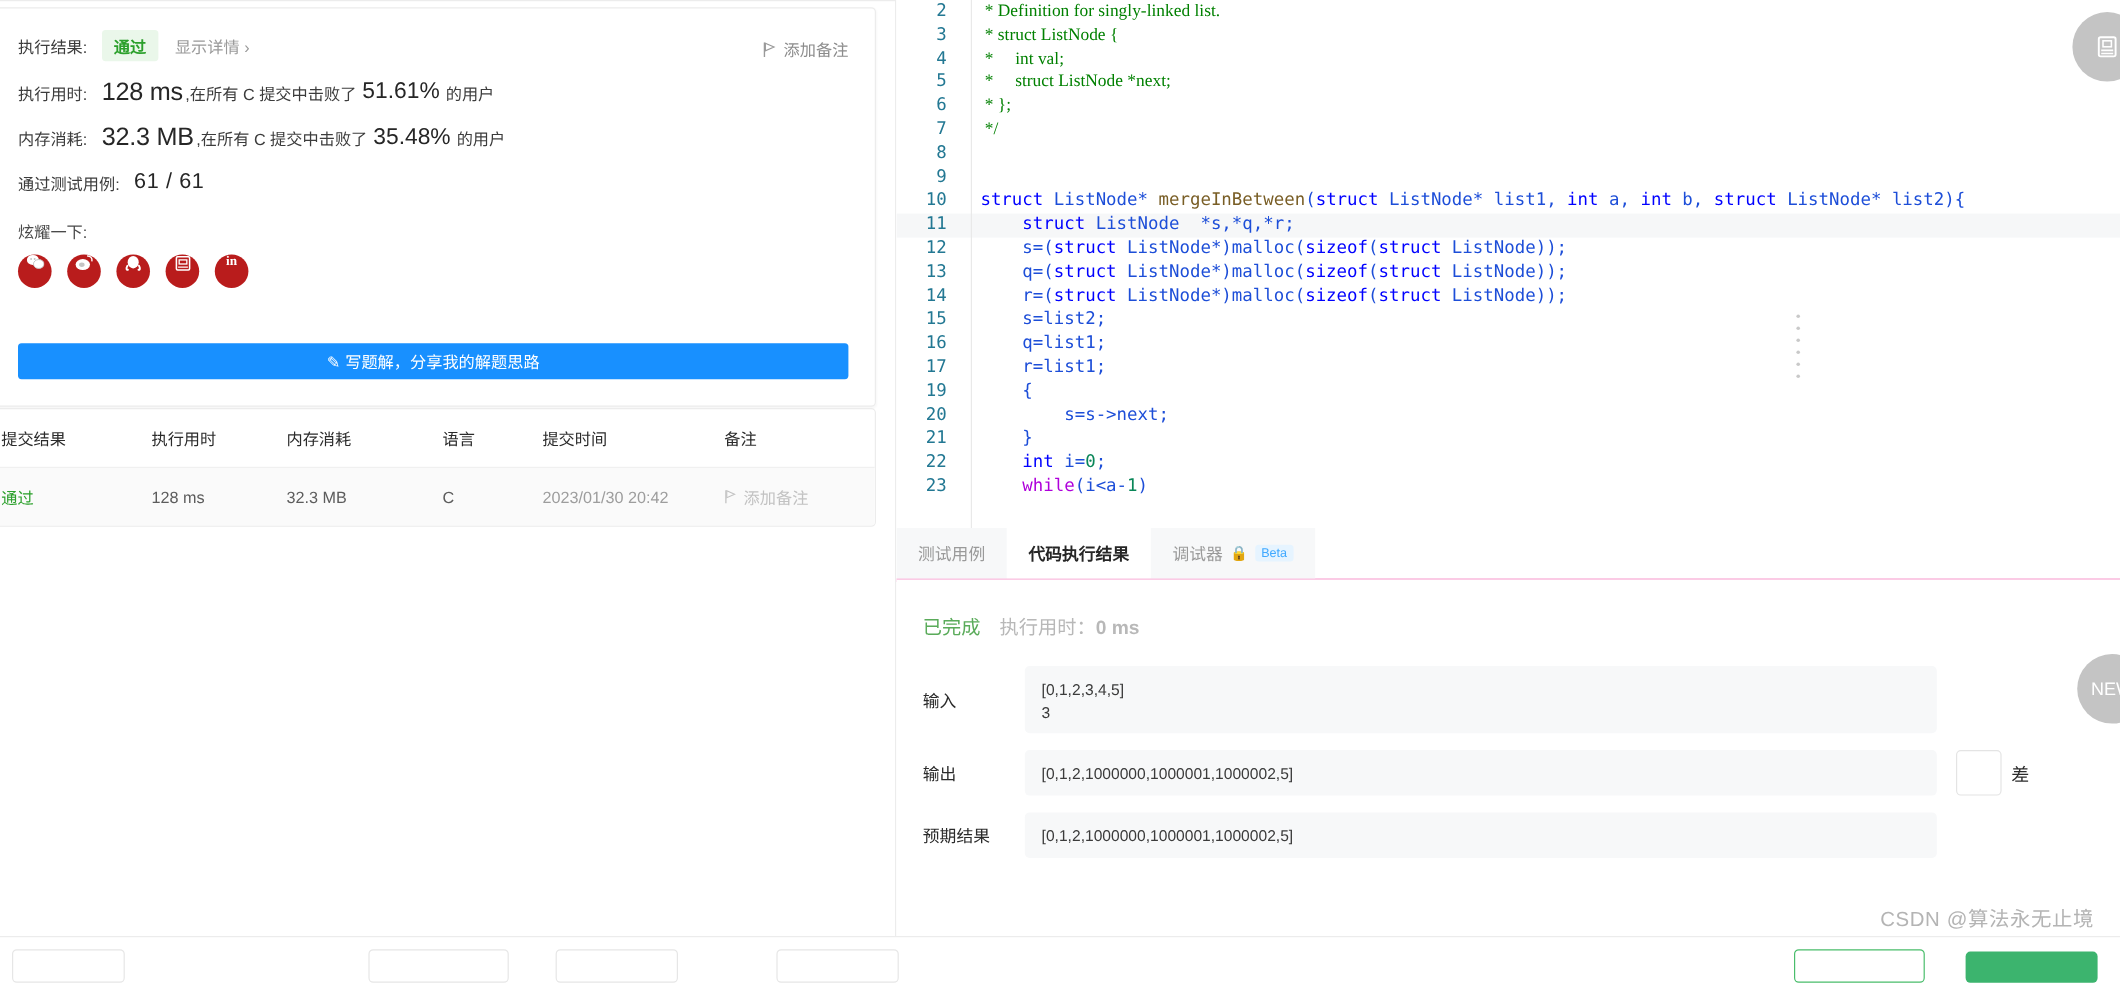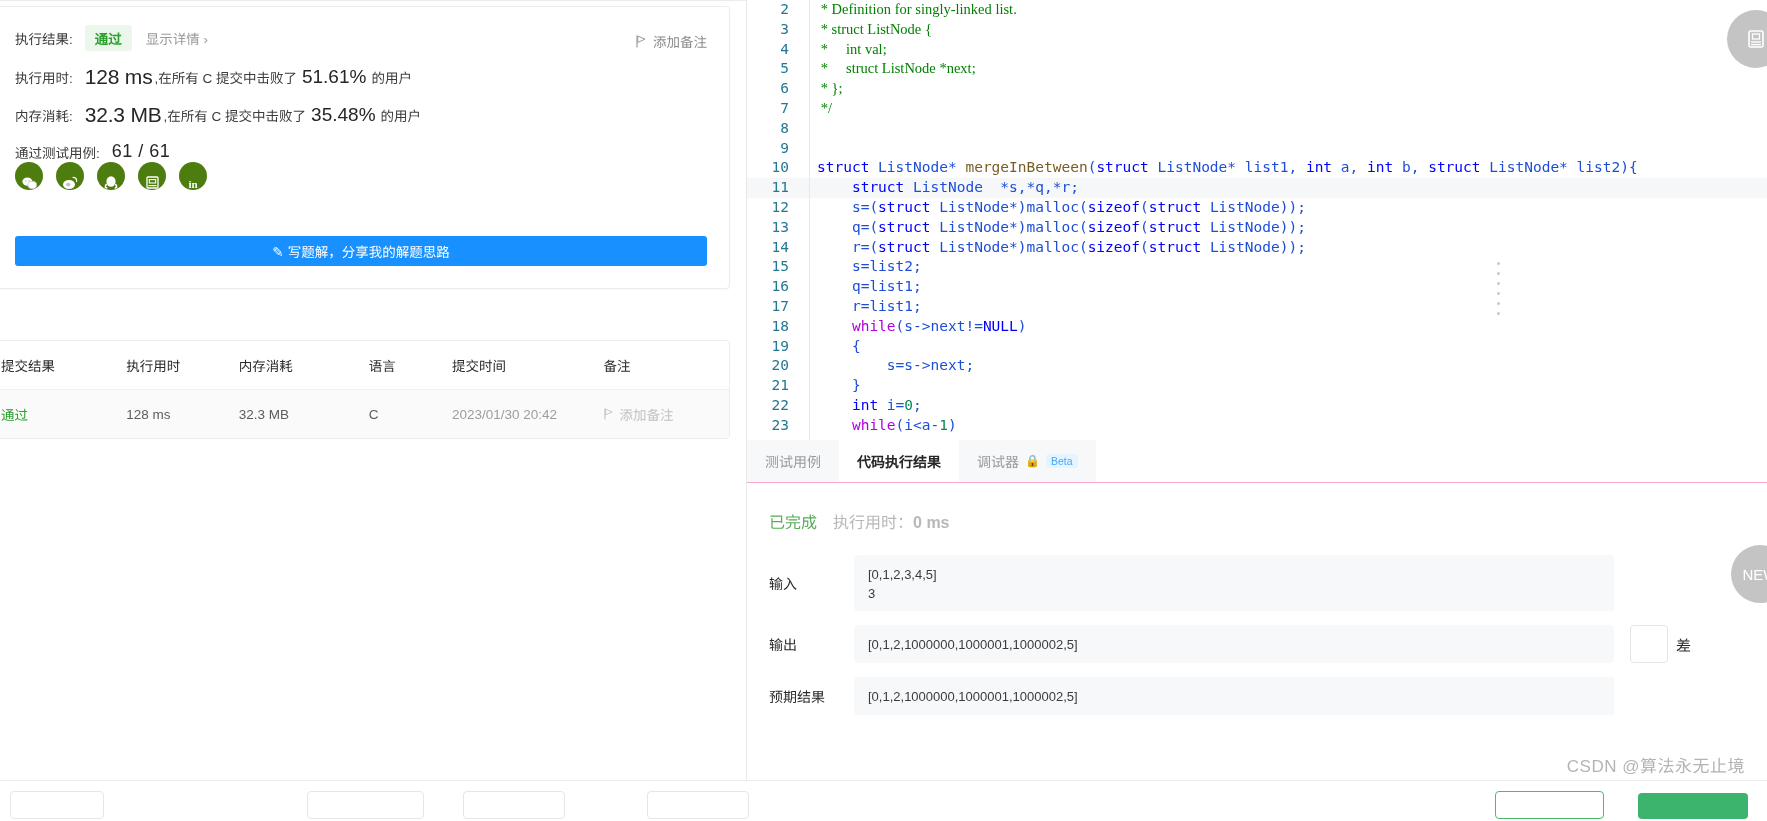--- a/index.html
+++ b/index.html
@@ -99,22 +99,22 @@
   .flaunt-label {
     font-size: 13.5px;
     color: #4a4a4a;
     margin-top: 20px;
     margin-bottom: 10px;
   }
   .share-row { display: flex; gap: 13px; margin-bottom: 28px; }
   .share-ico {
     width: 28px; height: 28px;
     border-radius: 50%;
-    background: #4d7c0f;
-    display: flex; align-items: flex-end; justify-content: center;
+    background: #b91c1c;
+    display: flex; align-items: flex-start; justify-content: center;
     color: #ffffff;
     font-size: 12px;
     cursor: pointer;
   }
   .share-ico svg { display:block; }
   .write-btn {
     display: block;
     width: 100%;
     background: #1890ff;
     color: #ffffff;
@@ -408,25 +408,26 @@
       </div>
 
       <div class="row-line">
         <span class="rl-label">内存消耗:</span>
         <span class="metric-big">32.3 MB</span>
         <span class="metric-sub">,在所有 C 提交中击败了</span>
         <span class="pct">35.48%</span>
         <span class="metric-sub">的用户</span>
       </div>
 
-      <div class="row-line" style="margin-bottom:0;">
+      <div class="row-line" style="margin-bottom:12px;">
         <span class="rl-label">通过测试用例:</span>
         <span class="cases-num">61 / 61</span>
       </div>
 
+      <div class="flaunt-label">炫耀一下:</div>
 
       <div class="share-row">
         <div class="share-ico">
           <svg width="15" height="13" viewBox="0 0 15 13">
               <ellipse cx="5.4" cy="4.6" rx="5" ry="4.2" fill="#fff"></ellipse>
               <ellipse cx="10.3" cy="8" rx="4.4" ry="3.7" fill="#fff" stroke="#c4c4c4" stroke-width="0.8"></ellipse>
               <circle cx="3.9" cy="3.8" r="0.8" fill="#c4c4c4"></circle>
               <circle cx="6.9" cy="3.8" r="0.8" fill="#c4c4c4"></circle>
             </svg>
         </div>
@@ -500,21 +501,20 @@
           <div class="code-line"><span class="ln">8</span><span class="cl-body"><span class="pl"></span></span></div>
           <div class="code-line"><span class="ln">9</span><span class="cl-body"><span class="pl"></span></span></div>
           <div class="code-line"><span class="ln">10</span><span class="cl-body"><span class="kw">struct</span><span class="pl"> ListNode* </span><span class="fn">mergeInBetween</span><span class="pl">(</span><span class="kw">struct</span><span class="pl"> ListNode* list1, </span><span class="kw">int</span><span class="pl"> a, </span><span class="kw">int</span><span class="pl"> b, </span><span class="kw">struct</span><span class="pl"> ListNode* list2){</span></span></div>
           <div class="code-line highlight"><span class="ln">11</span><span class="cl-body"><span class="pl">    </span><span class="kw">struct</span><span class="pl"> ListNode  *s,*q,*r;</span></span></div>
           <div class="code-line"><span class="ln">12</span><span class="cl-body"><span class="pl">    s=(</span><span class="kw">struct</span><span class="pl"> ListNode*)malloc(</span><span class="kw">sizeof</span><span class="pl">(</span><span class="kw">struct</span><span class="pl"> ListNode));</span></span></div>
           <div class="code-line"><span class="ln">13</span><span class="cl-body"><span class="pl">    q=(</span><span class="kw">struct</span><span class="pl"> ListNode*)malloc(</span><span class="kw">sizeof</span><span class="pl">(</span><span class="kw">struct</span><span class="pl"> ListNode));</span></span></div>
           <div class="code-line"><span class="ln">14</span><span class="cl-body"><span class="pl">    r=(</span><span class="kw">struct</span><span class="pl"> ListNode*)malloc(</span><span class="kw">sizeof</span><span class="pl">(</span><span class="kw">struct</span><span class="pl"> ListNode));</span></span></div>
           <div class="code-line"><span class="ln">15</span><span class="cl-body"><span class="pl">    s=list2;</span></span></div>
           <div class="code-line"><span class="ln">16</span><span class="cl-body"><span class="pl">    q=list1;</span></span></div>
           <div class="code-line"><span class="ln">17</span><span class="cl-body"><span class="pl">    r=list1;</span></span></div>
-          <div class="code-line"><span class="ln">18</span><span class="cl-body"><span class="kw2">    while</span><span class="pl">(s-&gt;next!=</span><span class="kw">NULL</span><span class="pl">)</span></span></div>
           <div class="code-line"><span class="ln">19</span><span class="cl-body"><span class="pl">    {</span></span></div>
           <div class="code-line"><span class="ln">20</span><span class="cl-body"><span class="pl">        s=s-&gt;next;</span></span></div>
           <div class="code-line"><span class="ln">21</span><span class="cl-body"><span class="pl">    }</span></span></div>
           <div class="code-line"><span class="ln">22</span><span class="cl-body"><span class="kw">    int</span><span class="pl"> i=</span><span class="num">0</span><span class="pl">;</span></span></div>
           <div class="code-line"><span class="ln">23</span><span class="cl-body"><span class="kw2">    while</span><span class="pl">(i&lt;a-</span><span class="num">1</span><span class="pl">)</span></span></div>
         </div>
     </div>
 
     <div class="drag-dots">
       <i></i>

